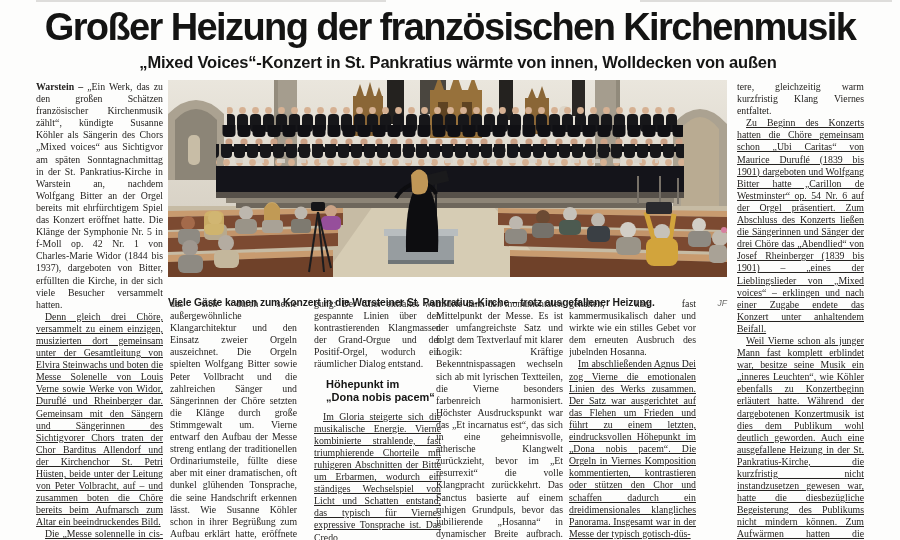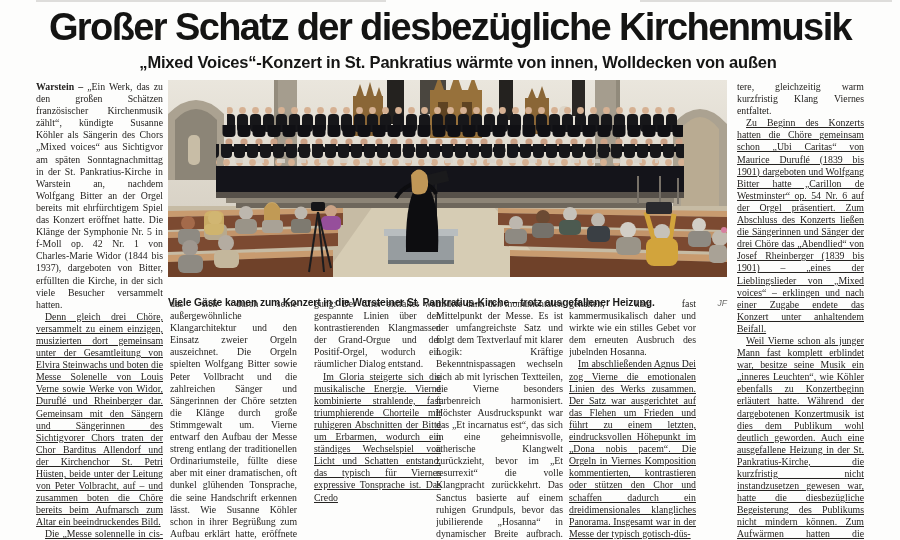--- a/index.html
+++ b/index.html
@@ -55,21 +55,21 @@
   .caption{font-size:10.3px;font-weight:700;color:#1b1b1a;letter-spacing:-0.1px;margin-top:16px;}
   .credit{font-size:8.5px;font-style:italic;font-weight:400;color:#6a6a68;padding-left:8px;}
 </style>
 </head>
 <body>
 
 <div class="page">
   <div class="scan-edge left"></div>
   <div class="scan-edge right"></div>
 
-  <h1 class="headline">Großer Schatz der diesbezügliche Kirchenmusik</h1>
+  <h1 class="headline">Großer Heizung der französischen Kirchenmusik</h1>
   <h2 class="subheadline">„Mixed Voices“-Konzert in St. Pankratius wärmte von innen, Wolldecken von außen</h2>
 
   <section class="col col-1">
     <p><span class="lead">Warstein – </span><span>„Ein Werk, das zu den großen Schätzen französischer Kirchenmusik zählt“, kündigte Susanne Köhler als Sängerin des Chors „Mixed voices“ aus Sichtigvor am späten Sonntagnachmittag in der St. Pankratius-Kirche in Warstein an, nachdem Wolfgang Bitter an der Orgel bereits mit ehrfürchtigem Spiel das Konzert eröffnet hatte. Die Klänge der Symphonie Nr. 5 in f-Moll op. 42 Nr. 1 von Charles-Marie Widor (1844 bis 1937), dargeboten von Bitter, erfüllten die Kirche, in der sich viele Besucher versammelt hatten.</span></p>
     <p class="indent">Denn gleich drei Chöre, versammelt zu einem einzigen, musizierten dort gemeinsam unter der Gesamtleitung von Elvira Steinwachs und boten die Messe Solenelle von Louis Verne sowie Werke von Widor, Duruflé und Rheinberger dar. Gemeinsam mit den Sängern und Sängerinnen des Sichtigvorer Chors traten der Chor Barditus Allendorf und der Kirchenchor St. Petri Hüsten, beide unter der Leitung von Peter Volbracht, auf – und zusammen boten die Chöre bereits beim Aufmarsch zum Altar ein beeindruckendes Bild.</p>
     <p class="indent">Die „Messe solennelle in cis-Moll“ op. 16 von Louis Vierne ist ein groß angelegtes Werk der französischen Spätromantik,</p>
   </section>
 
   <figure class="photo">
     <svg viewBox="0 0 559 197" width="559" height="197" preserveAspectRatio="none">
@@ -240,20 +240,24 @@
     <span class="caption">Viele Gäste kamen zum Konzert in die Warsteiner St. Pankratius-Kirche – trotz ausgefallener Heizung.</span>
     <span class="credit">JF</span>
   </div>
 
   <section class="col col-2">
     <p>das sich durch seine außergewöhnliche Klangarchitektur und den Einsatz zweier Orgeln auszeichnet. Die Orgeln spielten Wolfgang Bitter sowie Peter Vollbracht und die zahlreichen Sänger und Sängerinnen der Chöre setzten die Klänge durch große Stimmgewalt um. Vierne entwarf den Aufbau der Messe streng entlang der traditionellen Ordinariumsteile, füllte diese aber mit einer dramatischen, oft dunkel glühenden Tonsprache, die seine Handschrift erkennen lässt. Wie Susanne Köhler schon in ihrer Begrüßung zum Aufbau erklärt hatte, eröffnete das Kyrie das Werk mit einer eindringlichen Bewe-</p>
   </section>
 
   <section class="col col-3">
     <p>gung: Der Chor entfaltet weit gespannte Linien über den kontrastierenden Klangmassen der Grand-Orgue und der Positif-Orgel, wodurch ein räumlicher Dialog entstand.</p>
+    <h3 class="crosshead">
+      <span>Höhepunkt im</span>
+      <span>„Dona nobis pacem“</span>
+    </h3>
     <p class="indent">Im Gloria steigerte sich die musikalische Energie. Vierne kombinierte strahlende, fast triumphierende Chorteile mit ruhigeren Abschnitten der Bitte um Erbarmen, wodurch ein ständiges Wechselspiel von Licht und Schatten entstand, das typisch für Viernes expressive Tonsprache ist. Das Credo</p>
   </section>
 
   <section class="col col-4">
     <p>bildete dann den monumentalen Mittelpunkt der Messe. Es ist der umfangreichste Satz und folgt dem Textverlauf mit klarer Logik: Kräftige Bekenntnispassagen wechseln sich ab mit lyrischen Textteilen, die Vierne besonders farbenreich harmonisiert. Höchster Ausdruckspunkt war das „Et incarnatus est“, das sich in eine geheimnisvolle, ätherische Klangwelt zurückzieht, bevor im „Et resurrexit“ die volle Klangpracht zurückkehrt. Das Sanctus basierte auf einem ruhigen Grundpuls, bevor das jubilierende „Hosanna“ in dynamischer Breite aufbrach. Das Benedictus war dann intimer</p>
   </section>
 
   <section class="col col-5">
     <p>gehalten, kam fast kammermusikalisch daher und wirkte wie ein stilles Gebet vor dem erneuten Ausbruch des jubelnden Hosanna.</p>
     <p class="indent">Im abschließenden Agnus Dei zog Vierne die emotionalen Linien des Werks zusammen. Der Satz war ausgerichtet auf das Flehen um Frieden und führt zu einem letzten, eindrucksvollen Höhepunkt im „Dona nobis pacem“. Die Orgeln in Viernes Komposition kommentierten, kontrastieren oder stützen den Chor und schaffen dadurch ein dreidimensionales klangliches Panorama. Insgesamt war in der Messe der typisch gotisch-düs-</p>

